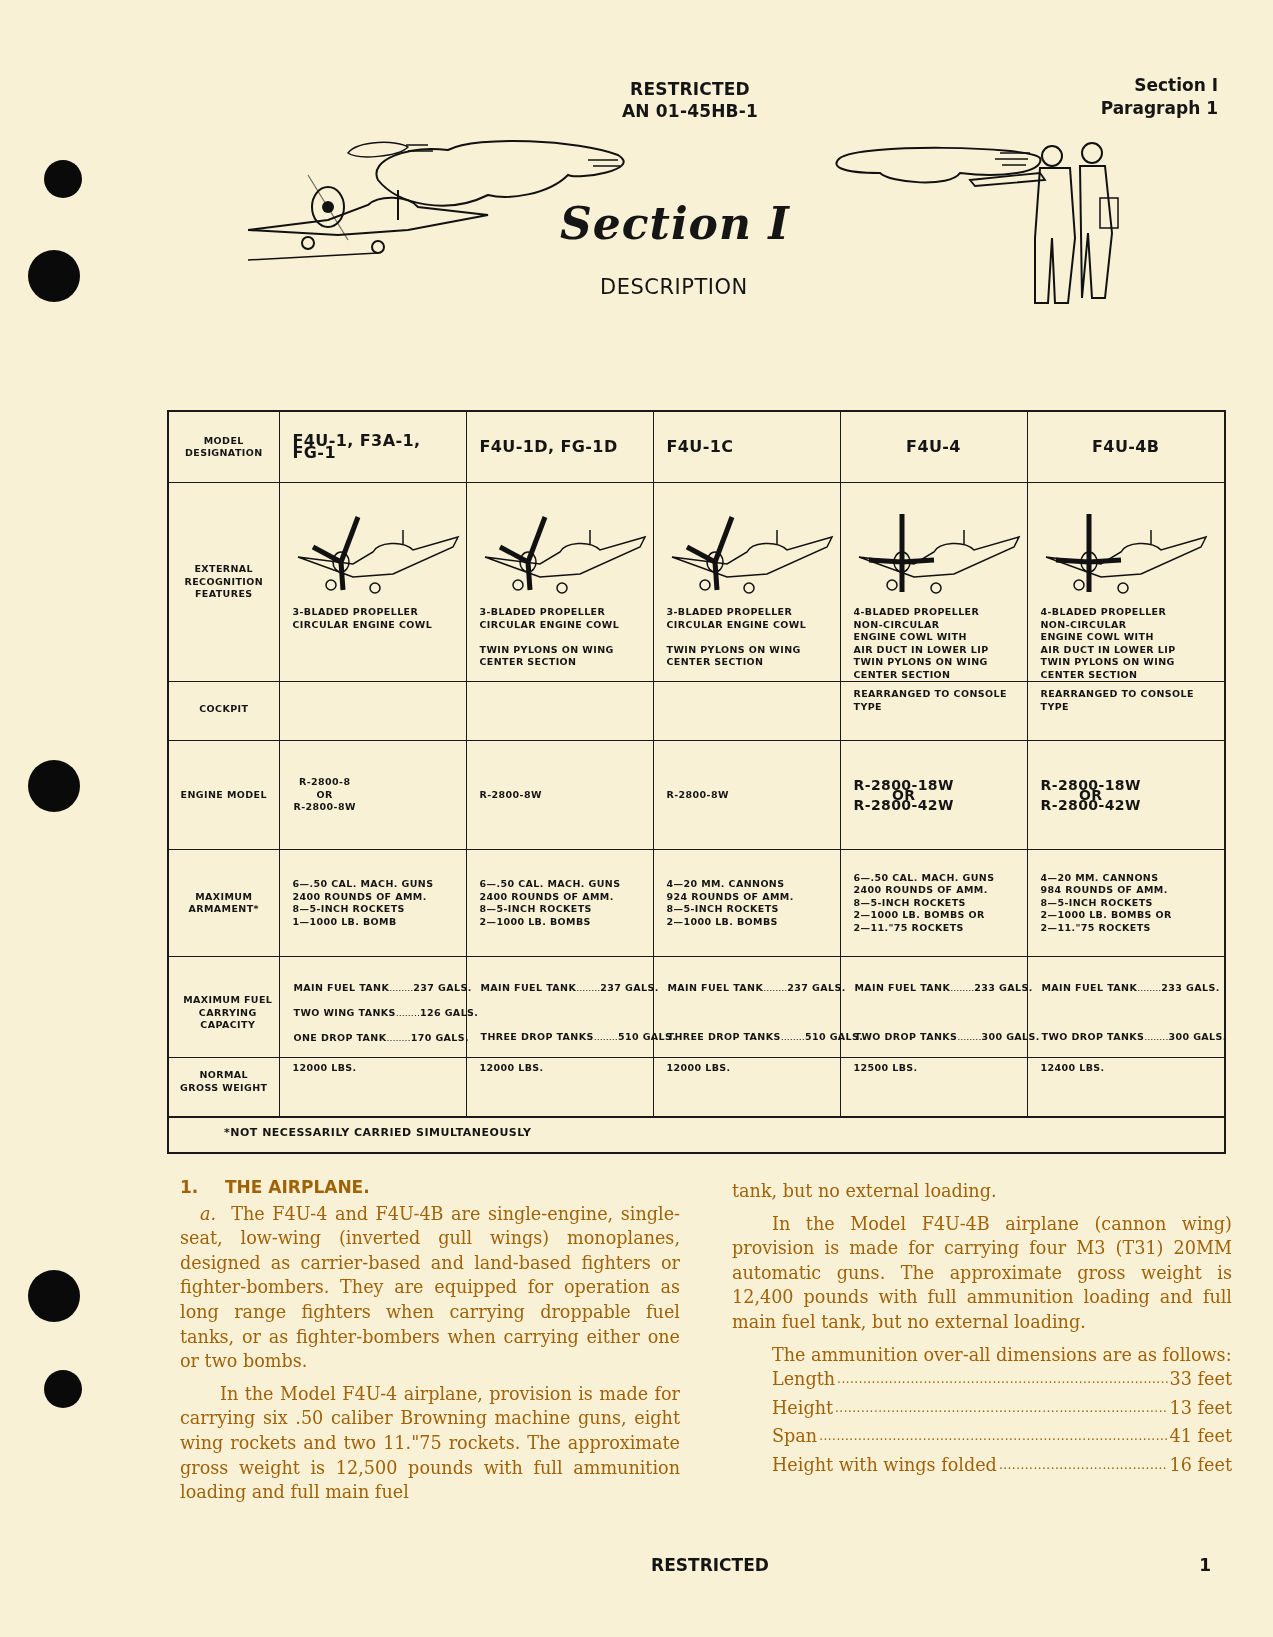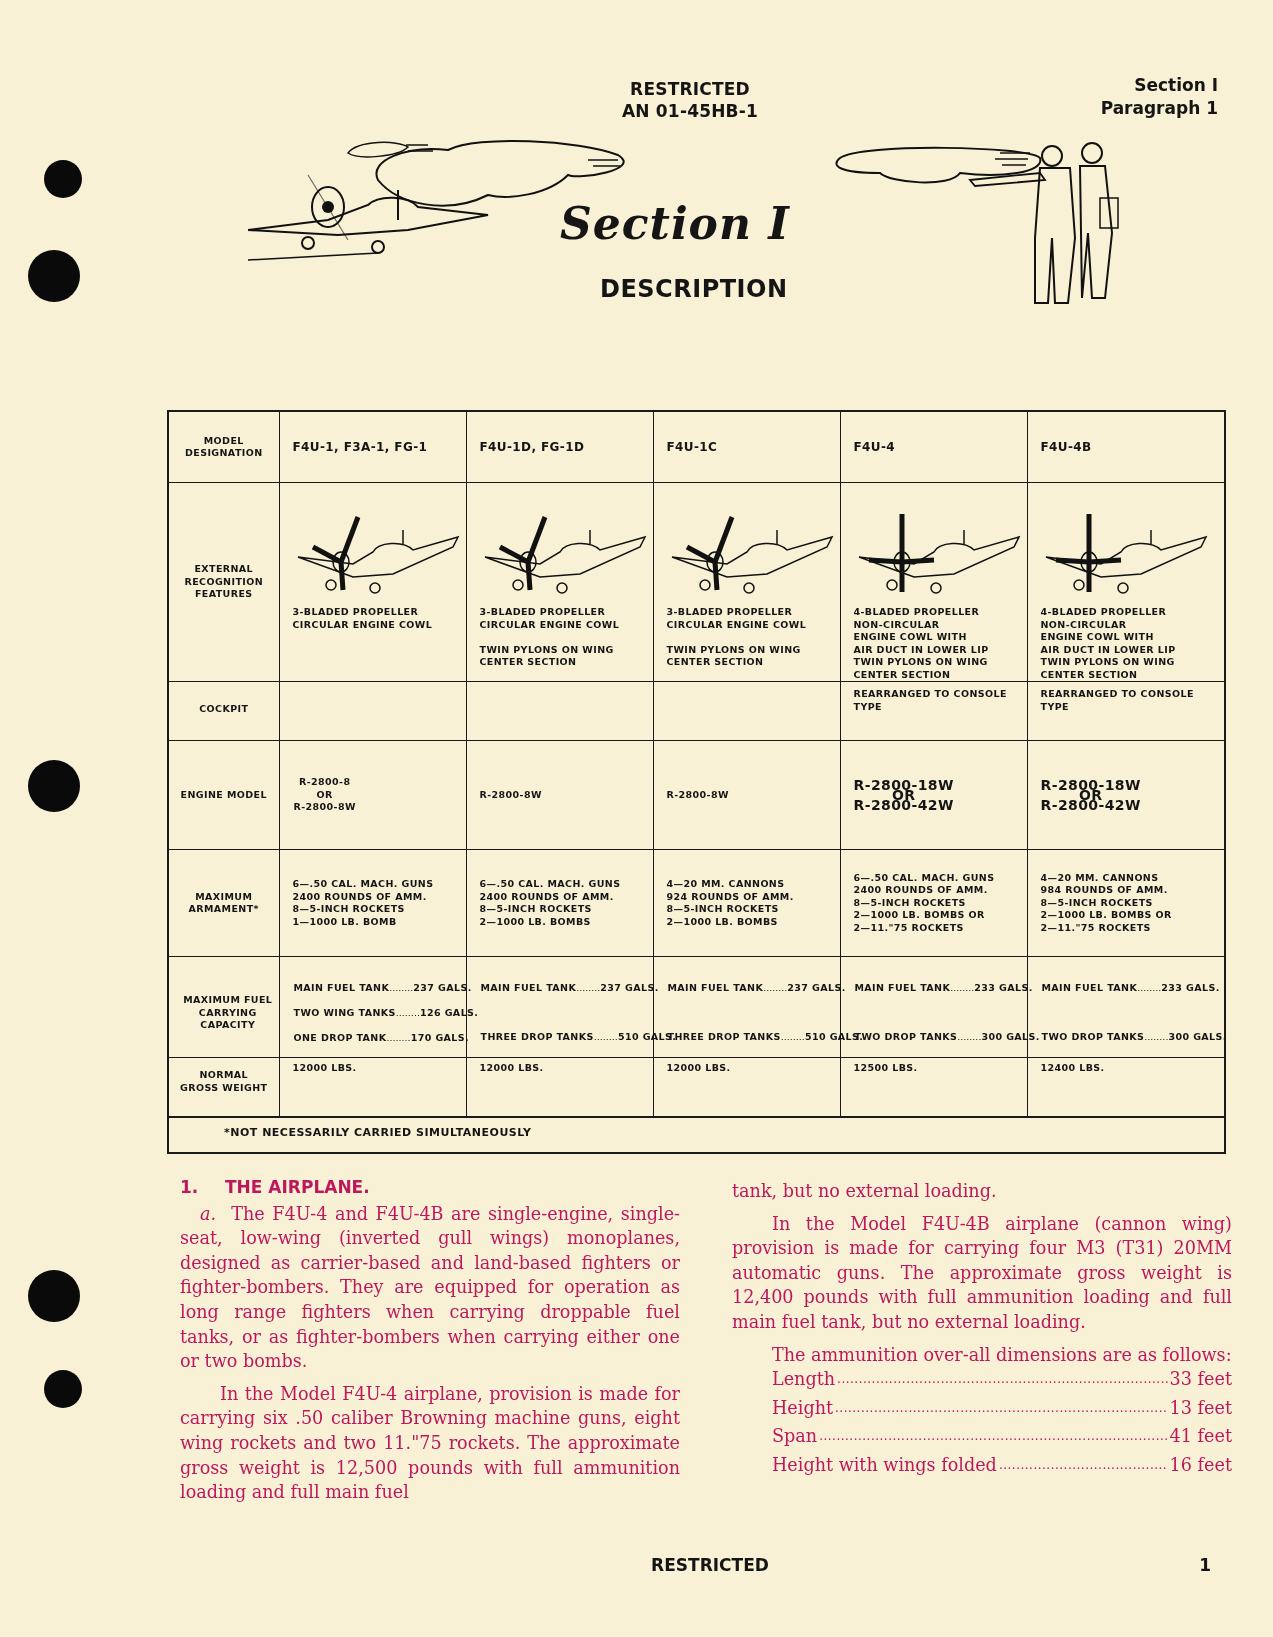--- a/index.html
+++ b/index.html
@@ -16,52 +16,52 @@
 
   .hdr-center { position: absolute; left: 580px; top: 78px; width: 220px; text-align: center;
     font-weight: bold; font-size: 17px; line-height: 22px; letter-spacing: 0.2px; }
   .hdr-right { position: absolute; right: 55px; top: 74px; text-align: right;
     font-weight: bold; font-size: 17px; line-height: 23px; }
 
   .illus-left { position: absolute; left: 248px; top: 135px; }
   .illus-right { position: absolute; left: 830px; top: 138px; }
   .section-title { position: absolute; left: 560px; top: 198px; font-family: "DejaVu Serif", serif;
     font-style: italic; font-weight: bold; font-size: 44px; letter-spacing: 1px; }
-  .desc-title { position: absolute; left: 600px; top: 275px; font-weight: bold; font-size: 24px; letter-spacing: 0.5px; }
+  .desc-title { position: absolute; left: 600px; top: 275px; font-weight: normal; font-size: 21px; letter-spacing: 0.5px; }
 
   .table-wrap { position: absolute; left: 167px; top: 410px; width: 1055px; border: 2px solid #1a1a1a; }
   .table-title { height: 50px; border-bottom: 2px solid #1a1a1a; text-align: center; font-weight: bold;
     font-size: 14.5px; line-height: 50px; letter-spacing: 0.6px; }
   table { border-collapse: collapse; width: 100%; table-layout: fixed; }
   td { border: 1.5px solid #1a1a1a; font-size: 9.5px; line-height: 12.5px; font-weight: bold;
     vertical-align: top; padding: 0 13px; letter-spacing: 0.4px; white-space: pre-line; }
   td.rowhead { text-align: center; vertical-align: middle; font-size: 9.5px; padding: 10px 4px; }
   tr td:first-child { border-left: none; }
   tr td:last-child { border-right: none; }
   tr:first-child td { border-top: none; }
-  .row-model td { height: 50px; vertical-align: middle; font-size: 12px; }
+  .row-model td { height: 50px; vertical-align: middle; font-size: 16px; }
   .row-model td.rowhead { font-size: 9.5px; }
-  .row-model td.mh { }
+  .row-model td.mh { text-align: center; }
   .row-model td.ml { text-align: left; }
   .row-ext td { height: 170px; }
   .row-ext .plane { height: 92px; margin-top: 6px; display: block; }
   .row-cockpit td { height: 42px; padding-top: 6px; }
   .row-engine td { height: 88px; vertical-align: middle; }
   .row-engine td.small { font-size: 14px; line-height: 10px; }
   .row-arm td { height: 86px; vertical-align: middle; }
   .row-fuel td { height: 72px; vertical-align: middle; padding: 12px 6px 0 14px; }
   .fuel-line { display: flex; justify-content: space-between; white-space: nowrap; }
   .fuel-line .lbl::after { content: "........"; font-weight: normal; letter-spacing: 0; }
   .fuel-gap { height: 11px; }
   .row-weight td { height: 48px; padding-top: 4px; }
   .row-weight td.rowhead { padding-top: 0; }
   .footnote { height: 34px; line-height: 30px; padding-left: 55px; font-weight: bold; font-size: 11px; letter-spacing: 0.5px; }
 
   .body-col { position: absolute; font-family: "DejaVu Serif", serif; font-size: 17.6px; line-height: 24.6px;
-    text-align: justify; color: #be185d; }
+    text-align: justify; color: #a16207; }
   .col-left { left: 180px; top: 1175px; width: 500px; }
   .col-right { left: 732px; top: 1179px; width: 500px; }
   .para-head { font-family: "DejaVu Sans", sans-serif; font-weight: bold; font-size: 17px; margin-bottom: 2px; }
   .para-head .num { display: inline-block; width: 45px; }
   p { margin: 0; }
   .indent { text-indent: 40px; }
   .mt { margin-top: 8px; }
   .dim { display: flex; padding-left: 40px; text-align: left; }
   .dim .lbl { white-space: nowrap; }
   .dim .dots { flex: 1; overflow: hidden; white-space: nowrap; font-size: 12px; letter-spacing: 0.5px; margin: 0 2px; align-self: flex-end; padding-bottom: 4px; }

